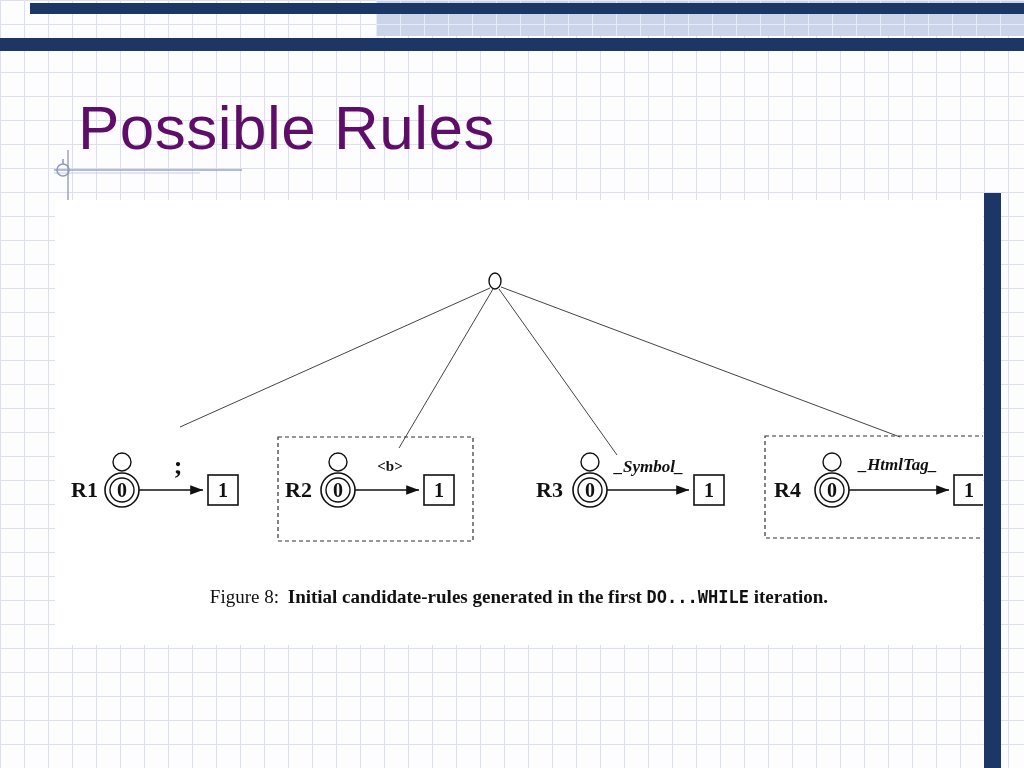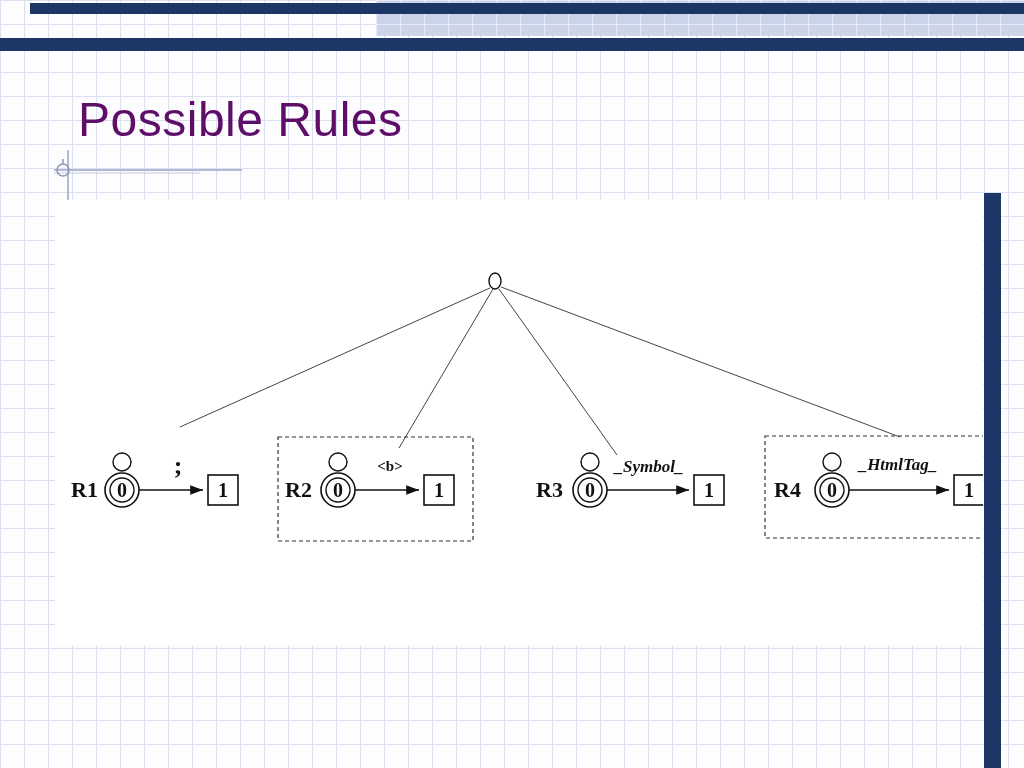--- a/index.html
+++ b/index.html
@@ -19,21 +19,21 @@
       linear-gradient(to right,#e7ebf7 1px,transparent 1px),
       linear-gradient(to bottom,#e7ebf7 1px,transparent 1px);
     background-size:24px 24px;
   }
   .bar{position:absolute;background:#1c3666;}
   .bar-top{left:30px;top:3px;width:994px;height:11px;}
   .bar-second{left:0;top:38px;width:1024px;height:13px;}
   .bar-right{left:984px;top:193px;width:17px;height:575px;}
   .title{
     position:absolute;left:78px;top:92px;margin:0;
-    font-size:48px;font-weight:400;color:#5e0d68;letter-spacing:0.5px;
+    font-size:62px;font-weight:400;color:#5e0d68;letter-spacing:0.5px;
   }
   .title-deco{position:absolute;left:50px;top:146px;}
   .figure-panel{
     position:absolute;left:55px;top:200px;width:928px;height:445px;
     background:#ffffff;
   }
   .fig-svg{position:absolute;left:0;top:0;}
   .node{fill:#fff;stroke:#111;stroke-width:1.4;}
   .edge{stroke:#444;stroke-width:1;}
   .st{fill:#fff;stroke:#111;stroke-width:1.6;}
@@ -133,15 +133,21 @@
         <circle class="st" cx="777" cy="290" r="17"></circle>
         <circle class="inner" cx="777" cy="290" r="12"></circle>
         <text class="stxt" x="777" y="297" text-anchor="middle">0</text>
         <text class="trans-italic" x="843" y="270" text-anchor="middle">_HtmlTag_</text>
         <line class="arrow" x1="794" y1="290" x2="894" y2="290" marker-end="url(#ah)"></line>
         <rect class="st" x="899" y="275" width="30" height="30"></rect>
         <text class="stxt" x="914" y="297" text-anchor="middle">1</text>
       </g>
     </svg>
 
+    <div class="caption">
+      <span class="cap-prefix">Figure 8:</span>
+      <span class="cap-main">Initial candidate-rules generated in the first</span>
+      <span class="cap-code">DO...WHILE</span>
+      <span class="cap-main">iteration.</span>
+    </div>
 
   </div>
 </div>
 
 </body></html>

